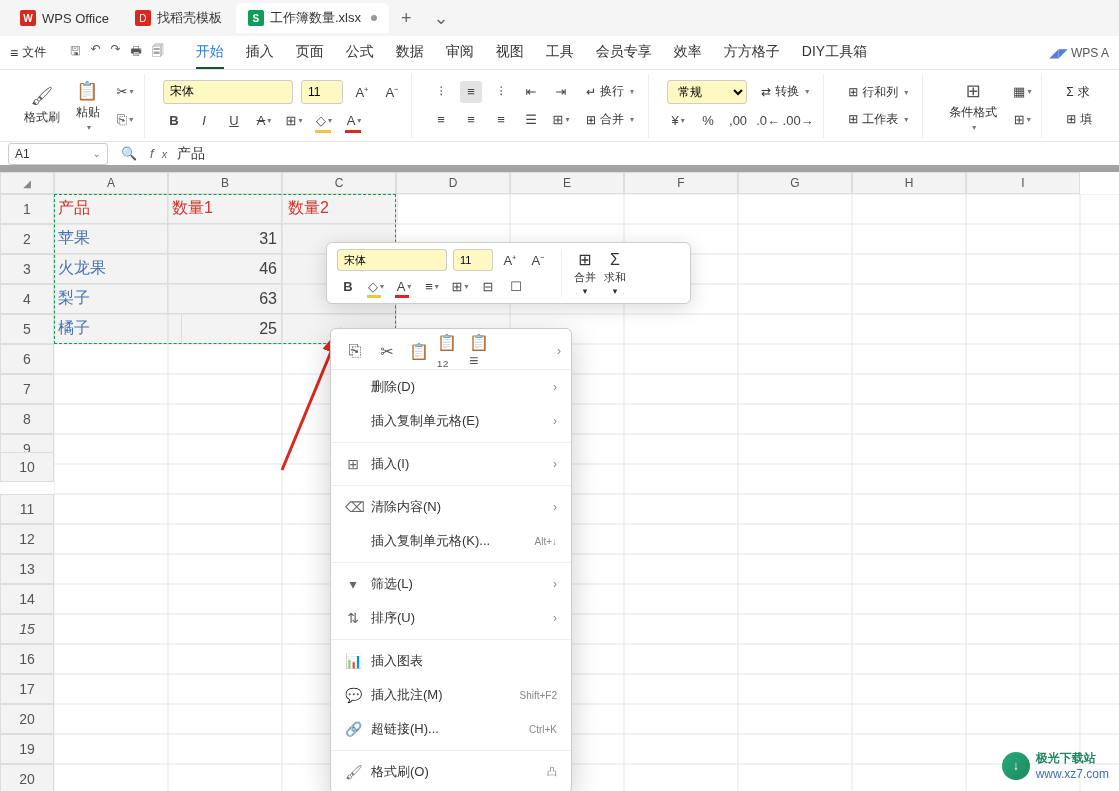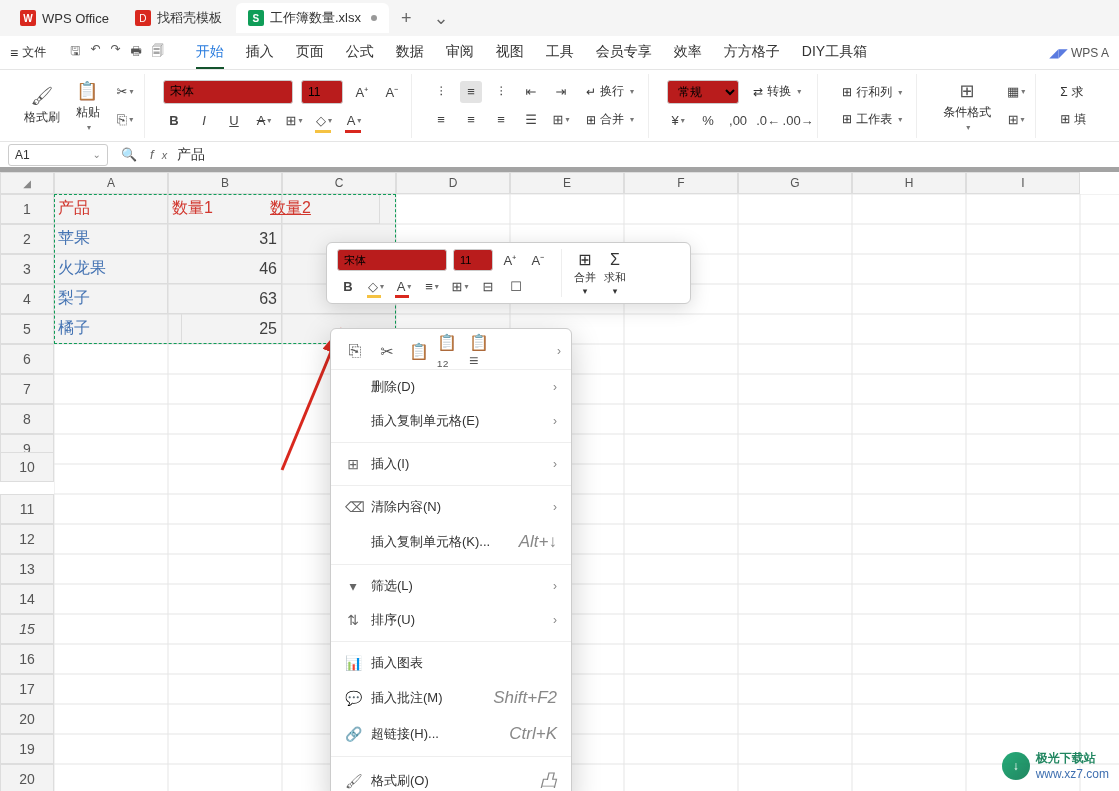--- a/index.html
+++ b/index.html
@@ -28,29 +28,29 @@
 .menu-right { margin-left: auto; display: flex; align-items: center; gap: 10px; color: #555; }
 
 
 .ribbon { height: 72px; display: flex; align-items: center; padding: 4px 8px; border-bottom: 1px solid #e5e5e5; gap: 10px; }
 .rgroup { display: flex; align-items: center; height: 64px; padding: 0 8px; border-right: 1px solid #eee; }
 .rgroup:last-child { border-right: none; }
 .rbtn-big { display: flex; flex-direction: column; align-items: center; justify-content: center; gap: 2px; padding: 2px 8px; cursor: pointer; font-size: 12px; }
 .ricon { font-size: 18px; color: #555; }
 .rrow { display: flex; flex-direction: column; gap: 6px; }
 .rbtn-row { display: flex; align-items: center; gap: 8px; }
-.rinput { border: 1px solid #ccc; border-radius: 3px; padding: 2px 6px; font-size: 12px; height: 24px; background: #b91c1c; }
+.rinput { border: 1px solid #ccc; border-radius: 3px; padding: 2px 6px; font-size: 12px; height: 24px; background: #fef9c3; }
 .font-name { width: 130px; }
 .font-size { width: 42px; }
 .rbtn-sm { width: 22px; height: 22px; display: inline-flex; align-items: center; justify-content: center; cursor: pointer; font-size: 13px; color: #444; }
 .dd::after { content: "▾"; font-size: 8px; margin-left: 2px; color: #777; }
 .rbtn-label { display: inline-flex; align-items: center; gap: 4px; cursor: pointer; padding: 2px 6px; font-size: 12px; }
 
 
-.formulabar { height: 30px; display: flex; align-items: center; border-bottom: 5px solid #a3a3a3; padding: 0 8px; gap: 10px; }
+.formulabar { height: 30px; display: flex; align-items: center; border-bottom: 7px solid #a3a3a3; padding: 0 8px; gap: 10px; }
 .namebox { width: 100px; height: 22px; border: 1px solid #ccc; border-radius: 3px; display: flex; align-items: center; justify-content: space-between; padding: 0 6px; font-size: 12px; }
 .fx { display: flex; align-items: center; gap: 8px; font-style: italic; color: #666; font-size: 13px; }
 .fxval { font-style: normal; color: #333; font-size: 14px; }
 
 
 .grid { position: relative; }
 .corner { width: 54px; height: 22px; border: 1px solid #ddd; background: #f3f3f3; position: absolute; top: 0; left: 0; display: flex; align-items: center; justify-content: center; }
 .colhead { position: absolute; top: 0; height: 22px; background: #f3f3f3; border: 1px solid #ddd; display: flex; align-items: center; justify-content: center; font-size: 12px; color: #555; }
 .rowhead { position: absolute; left: 0; width: 54px; height: 30px; background: #f3f3f3; border: 1px solid #ddd; display: flex; align-items: center; justify-content: center; font-size: 14px; color: #555; }
 .cell { position: absolute; height: 30px; border-right: 1px solid #e5e5e5; border-bottom: 1px solid #e5e5e5; display: flex; align-items: center; padding: 0 4px; font-size: 16px; }
@@ -72,21 +72,21 @@
 .mini-ic .ico { font-size: 16px; }
 
 
 .ctx { position: absolute; top: 328px; left: 330px; width: 242px; background: #fff; border: 1px solid #ccc; border-radius: 6px; box-shadow: 0 8px 30px rgba(0,0,0,0.2); padding: 4px 0; font-size: 13px; }
 .ctx-top { display: flex; align-items: center; padding: 6px 10px; border-bottom: 1px solid #eee; gap: 4px; }
 .ctx-ico { width: 28px; height: 24px; display: inline-flex; align-items: center; justify-content: center; cursor: pointer; font-size: 16px; color: #555; }
 .ctx-top .arrow { margin-left: auto; color: #888; font-size: 12px; }
 .ctx-item { display: flex; align-items: center; padding: 8px 14px; cursor: pointer; gap: 10px; }
 .ctx-item .cicon { width: 16px; text-align: center; color: #666; font-size: 14px; }
 .ctx-item .label { flex: 1; color: #333; }
-.ctx-item .hint { color: #888; font-size: 17px; font-style: italic; }
+.ctx-item .hint { color: #888; font-size: 10px; }
 .ctx-item .sub { color: #888; font-size: 12px; }
 .ctx-sep { height: 1px; background: #eee; margin: 4px 0; }
 
 
 .arrow-annotation { position: absolute; pointer-events: none; }
 
 
 .watermark { position: absolute; right: 10px; bottom: 10px; display: flex; align-items: center; gap: 6px; opacity: 0.9; }
 .watermark .logo { width: 28px; height: 28px; border-radius: 50%; background: linear-gradient(135deg,#0fa36b,#0a7a50); color: #fff; display: flex; align-items: center; justify-content: center; font-weight: bold; }
 .watermark .txt { color: #0a7a50; font-weight: bold; }
@@ -204,21 +204,21 @@
         <span class="rbtn-sm">≡</span>
         <span class="rbtn-sm">☰</span>
         <span class="rbtn-sm dd">⊞</span>
         <span class="rbtn-label dd">⊞ <span>合并</span></span>
       </div>
     </div>
   </div>
   <div class="rgroup">
     <div class="rrow">
       <div class="rbtn-row">
-        <select class="rinput" style="width:72px;"><option>常规</option></select>
+        <select class="rinput" style="width:80px;"><option>常规</option></select>
         <span class="rbtn-label dd">⇄ <span>转换</span></span>
       </div>
       <div class="rbtn-row">
         <span class="rbtn-sm dd">¥</span>
         <span class="rbtn-sm">%</span>
         <span class="rbtn-sm">,00</span>
         <span class="rbtn-sm">.0←</span>
         <span class="rbtn-sm">.00→</span>
       </div>
     </div>
@@ -325,21 +325,21 @@
           <line x1="684" y1="0" x2="684" y2="600"></line>
           <line x1="798" y1="0" x2="798" y2="600"></line>
           <line x1="912" y1="0" x2="912" y2="600"></line>
           <line x1="1026" y1="0" x2="1026" y2="600"></line>
       </g>
     </svg>
   </div>
 
   <div class="cell hdr-red" style="top:22px;left:54px;width:114px;">产品</div>
   <div class="cell hdr-red" style="top:22px;left:168px;width:114px;">数量1</div>
-  <div class="cell hdr-red" style="top:22px;left:266px;width:114px;text-decoration:underline;">数量2</div>
+  <div class="cell hdr-red" style="top:22px;left:284px;width:114px;">数量2</div>
   <div class="cell hdr-blue" style="top:52px;left:54px;width:114px;">苹果</div>
   <div class="cell right" style="top:52px;left:168px;width:114px;">31</div>
   <div class="cell hdr-blue" style="top:82px;left:54px;width:114px;">火龙果</div>
   <div class="cell right" style="top:82px;left:168px;width:114px;">46</div>
   <div class="cell hdr-blue" style="top:112px;left:54px;width:114px;">梨子</div>
   <div class="cell right" style="top:112px;left:168px;width:114px;">63</div>
   <div class="cell right" style="top:112px;left:282px;width:114px;">94</div>
   <div class="cell hdr-blue" style="top:142px;left:54px;width:128px;">橘子</div>
   <div class="cell right" style="top:142px;left:168px;width:114px;">25</div>
 

